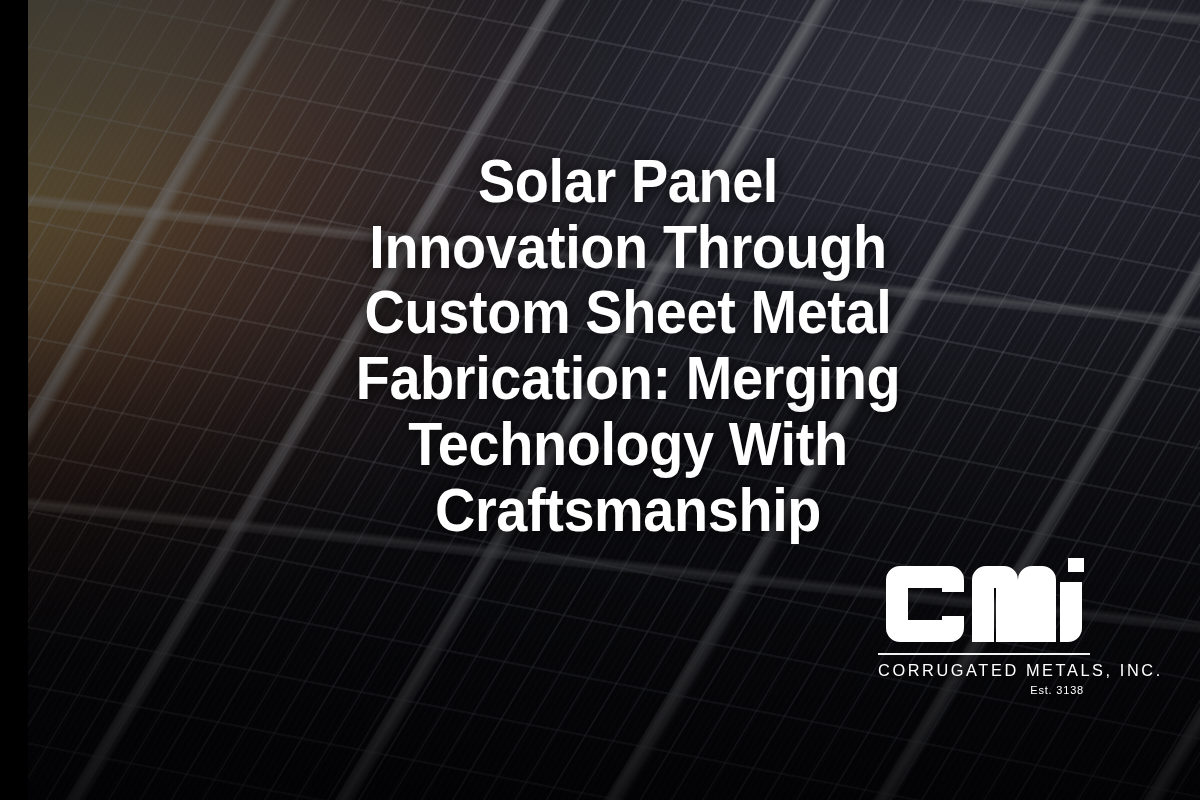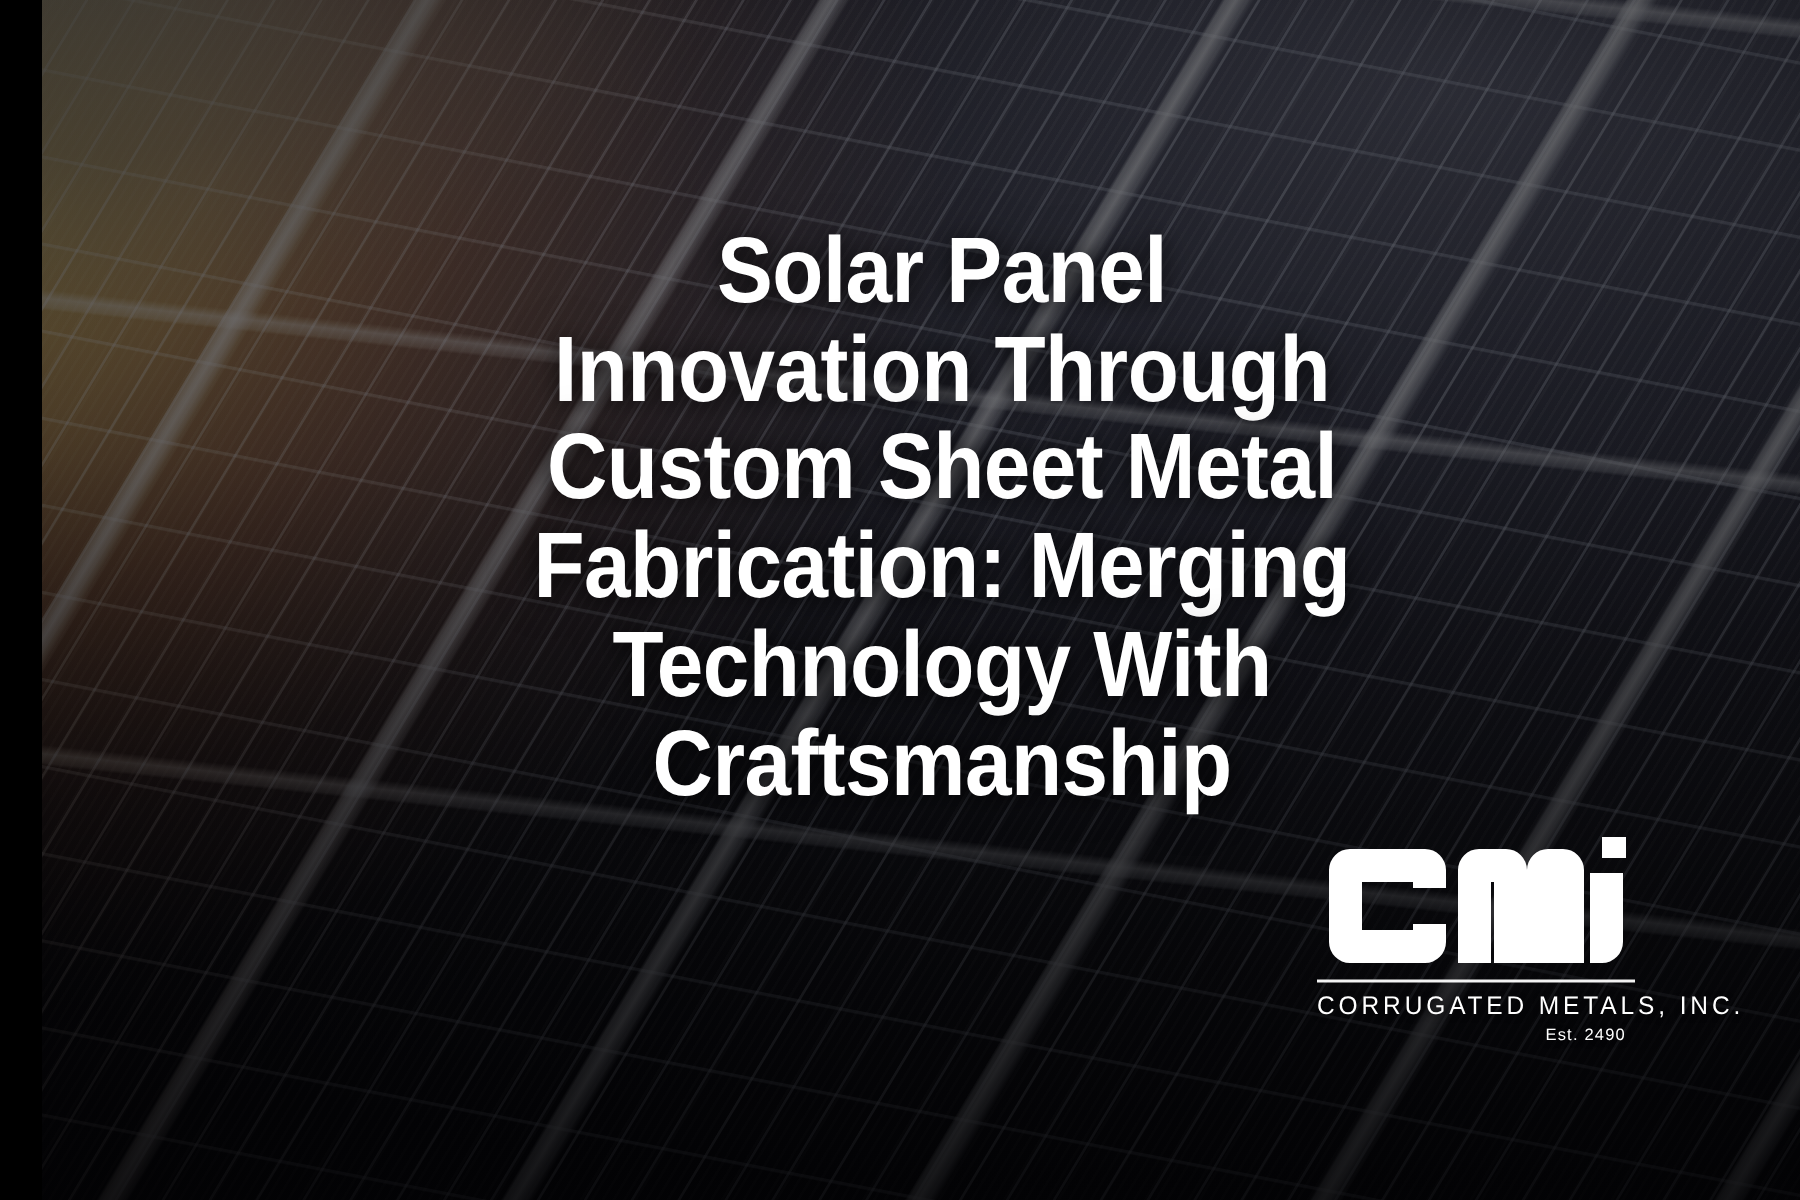--- a/index.html
+++ b/index.html
@@ -269,16 +269,16 @@
         L 182 62
         Z"></path>
       <rect fill="#ffffff" x="182" y="24" width="22" height="46"></rect>
 
       <rect fill="#ffffff" x="190" y="0" width="16" height="14"></rect>
     </svg>
 
     <div class="logo-rule"></div>
 
     <div class="logo-name">CORRUGATED METALS, INC.</div>
-    <div class="logo-est">Est. 2490</div>
+    <div class="logo-est">Est. 3138</div>
   </div>
 
 </div>
 
 </body></html>

